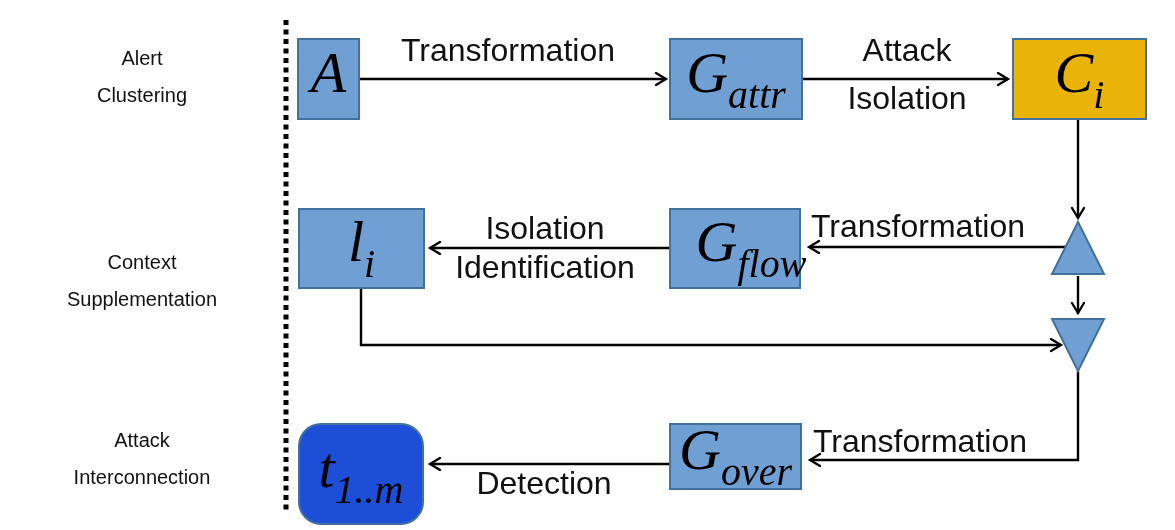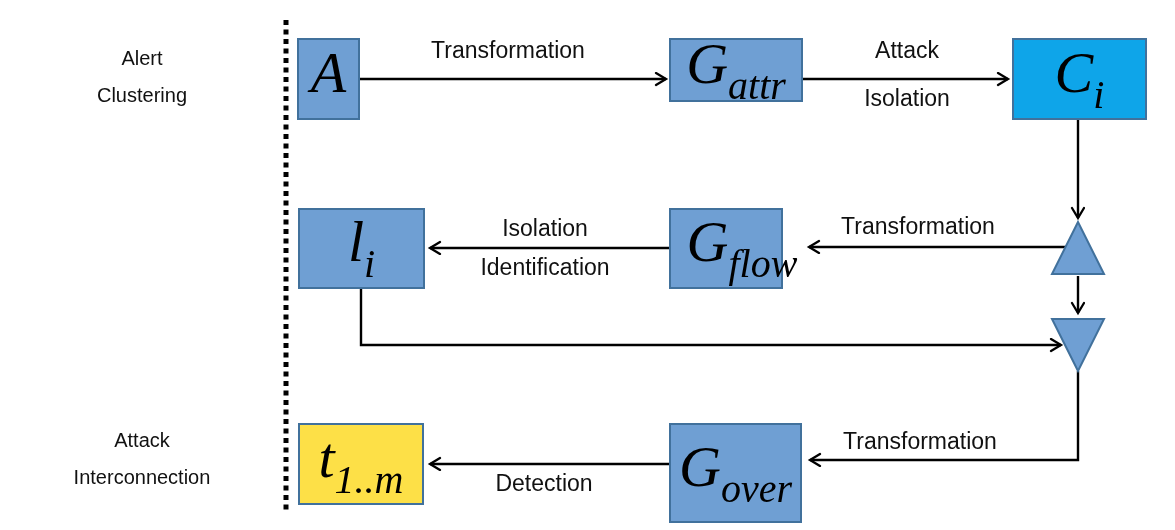--- a/index.html
+++ b/index.html
@@ -12,21 +12,21 @@
 
   .node { position:absolute; box-sizing:border-box; background:#6f9fd3; border:2px solid #41719c;
           display:flex; align-items:center; justify-content:center; color:#000; }
   .lab { white-space:nowrap; font-family:"Liberation Serif", serif; font-style:italic; line-height:1; }
   .m { font-size:58px; }
   .s { font-size:40px; vertical-align:-16px; }
 
   .phase { position:absolute; left:2px; width:280px; text-align:center;
            font-size:20px; line-height:37px; color:#111; }
   .elabel { position:absolute; transform:translateX(-50%); white-space:nowrap;
-            font-size:23px; line-height:28px; color:#111; }
+            font-size:32px; line-height:28px; color:#111; }
 </style>
 </head>
 <body>
 
 <div class="stage">
 
   <svg class="wires" width="1175" height="530" viewBox="0 0 1175 530">
     <defs>
       <marker id="ah" markerWidth="18" markerHeight="16" refX="12" refY="7" orient="auto" markerUnits="userSpaceOnUse">
         <path d="M2 1 L12 7 L2 13" fill="none" stroke="#000" stroke-width="2.3" stroke-linecap="round"></path>
@@ -46,44 +46,48 @@
     <path class="wire" d="M669 464 H430" marker-end="url(#ah)"></path>
 
     <polygon class="tri" points="1078,222 1052,274 1104,274" fill="#6f9fd3" stroke="#41719c"></polygon>
     <polygon class="tri" points="1052,319 1104,319 1078,371" fill="#6f9fd3" stroke="#41719c"></polygon>
   </svg>
 
   <div class="phase" style="top:40px">
     <div>Alert</div>
     <div>Clustering</div>
   </div>
+  <div class="phase" style="top:244px">
+    <div>Context</div>
+    <div>Supplementation</div>
+  </div>
   <div class="phase" style="top:422px">
     <div>Attack</div>
     <div>Interconnection</div>
   </div>
 
   <div class="node" style="left: 297px; top: 38px; width: 63px; height: 82px; background: rgb(111, 159, 211); border-color: rgb(65, 113, 156);">
     <span class="lab"><span class="m">A</span><span class="s"></span></span>
   </div>
-  <div class="node" style="left: 669px; top: 38px; width: 134px; height: 64px; background: rgb(111, 159, 211); border-color: rgb(65, 113, 156);">
+  <div class="node" style="left: 669px; top: 38px; width: 134px; height: 82px; background: rgb(111, 159, 211); border-color: rgb(65, 113, 156);">
     <span class="lab"><span class="m">G</span><span class="s">attr</span></span>
   </div>
-  <div class="node" style="left: 1012px; top: 38px; width: 135px; height: 82px; background: #0ea5e9; border-color: rgb(65, 113, 156);">
+  <div class="node" style="left: 1012px; top: 38px; width: 135px; height: 82px; background: #eab308; border-color: rgb(65, 113, 156);">
     <span class="lab"><span class="m">C</span><span class="s">i</span></span>
   </div>
   <div class="node" style="left: 298px; top: 208px; width: 127px; height: 81px; background: rgb(111, 159, 211); border-color: rgb(65, 113, 156); align-items: center;">
     <span class="lab"><span class="m">l</span><span class="s">i</span></span>
   </div>
-  <div class="node" style="left: 669px; top: 208px; width: 114px; height: 81px; background: rgb(111, 159, 211); border-color: rgb(65, 113, 156); padding-left: 32px;">
+  <div class="node" style="left: 669px; top: 208px; width: 132px; height: 81px; background: rgb(111, 159, 211); border-color: rgb(65, 113, 156); padding-left: 32px;">
     <span class="lab"><span class="m">G</span><span class="s">flow</span></span>
   </div>
-  <div class="node" style="left: 298px; top: 423px; width: 126px; height: 82px; background: #fde047; border-color: rgb(65, 113, 156);">
+  <div class="node" style="left: 298px; top: 423px; width: 126px; height: 102px; background: #1d4ed8; border-color: rgb(65, 113, 156); border-radius: 23px;">
     <span class="lab"><span class="m">t</span><span class="s">1..m</span></span>
   </div>
-  <div class="node" style="left: 669px; top: 423px; width: 133px; height: 100px; background: rgb(111, 159, 211); border-color: rgb(65, 113, 156);">
+  <div class="node" style="left: 669px; top: 423px; width: 133px; height: 67px; background: rgb(111, 159, 211); border-color: rgb(65, 113, 156);">
     <span class="lab"><span class="m">G</span><span class="s">over</span></span>
   </div>
 
   <div class="elabel" style="left:508px;top:36px">Transformation</div>
   <div class="elabel" style="left:907px;top:36px">Attack</div>
   <div class="elabel" style="left:907px;top:84px">Isolation</div>
   <div class="elabel" style="left:918px;top:212px">Transformation</div>
   <div class="elabel" style="left:545px;top:214px">Isolation</div>
   <div class="elabel" style="left:545px;top:253px">Identification</div>
   <div class="elabel" style="left:920px;top:427px">Transformation</div>

